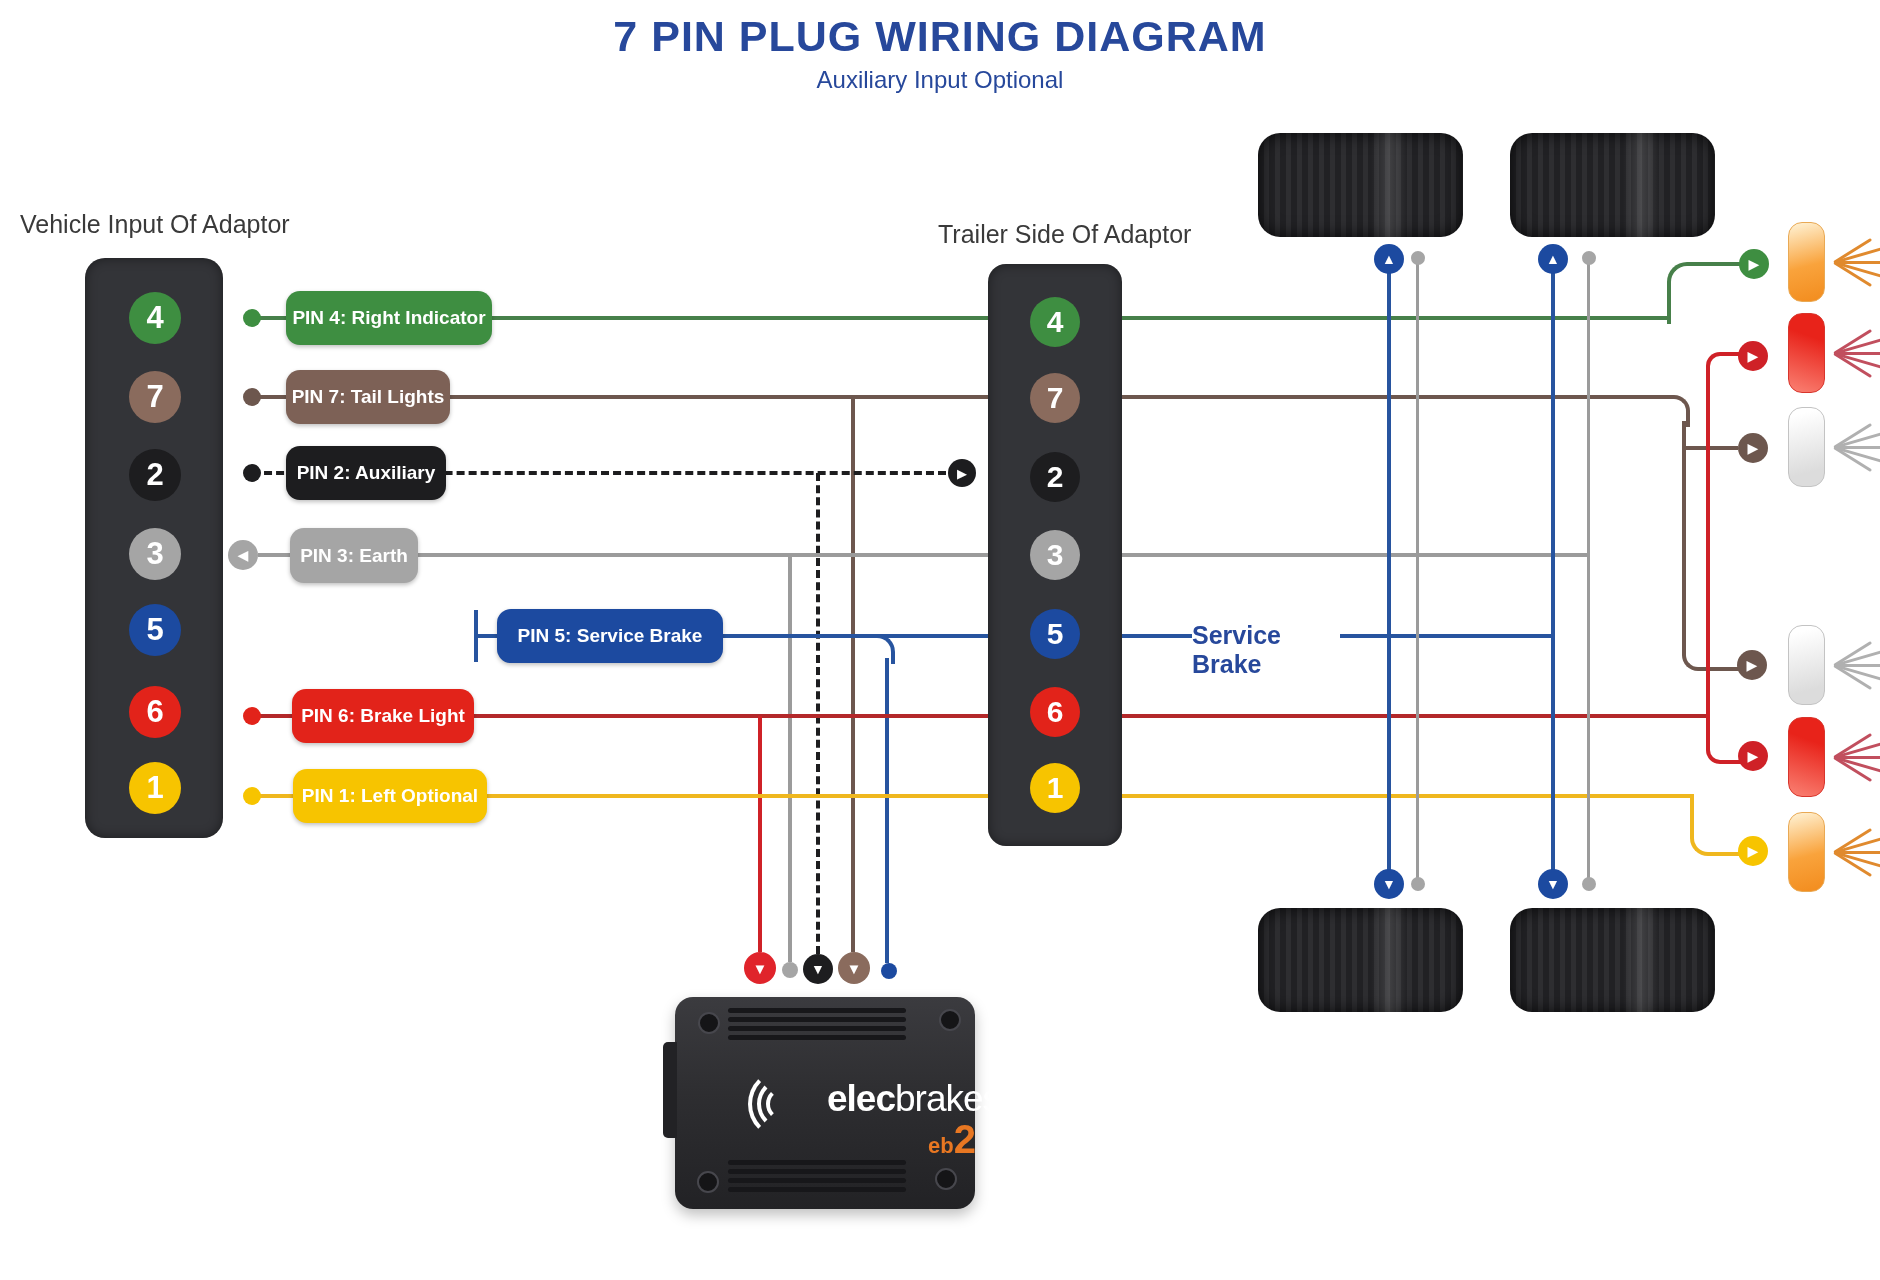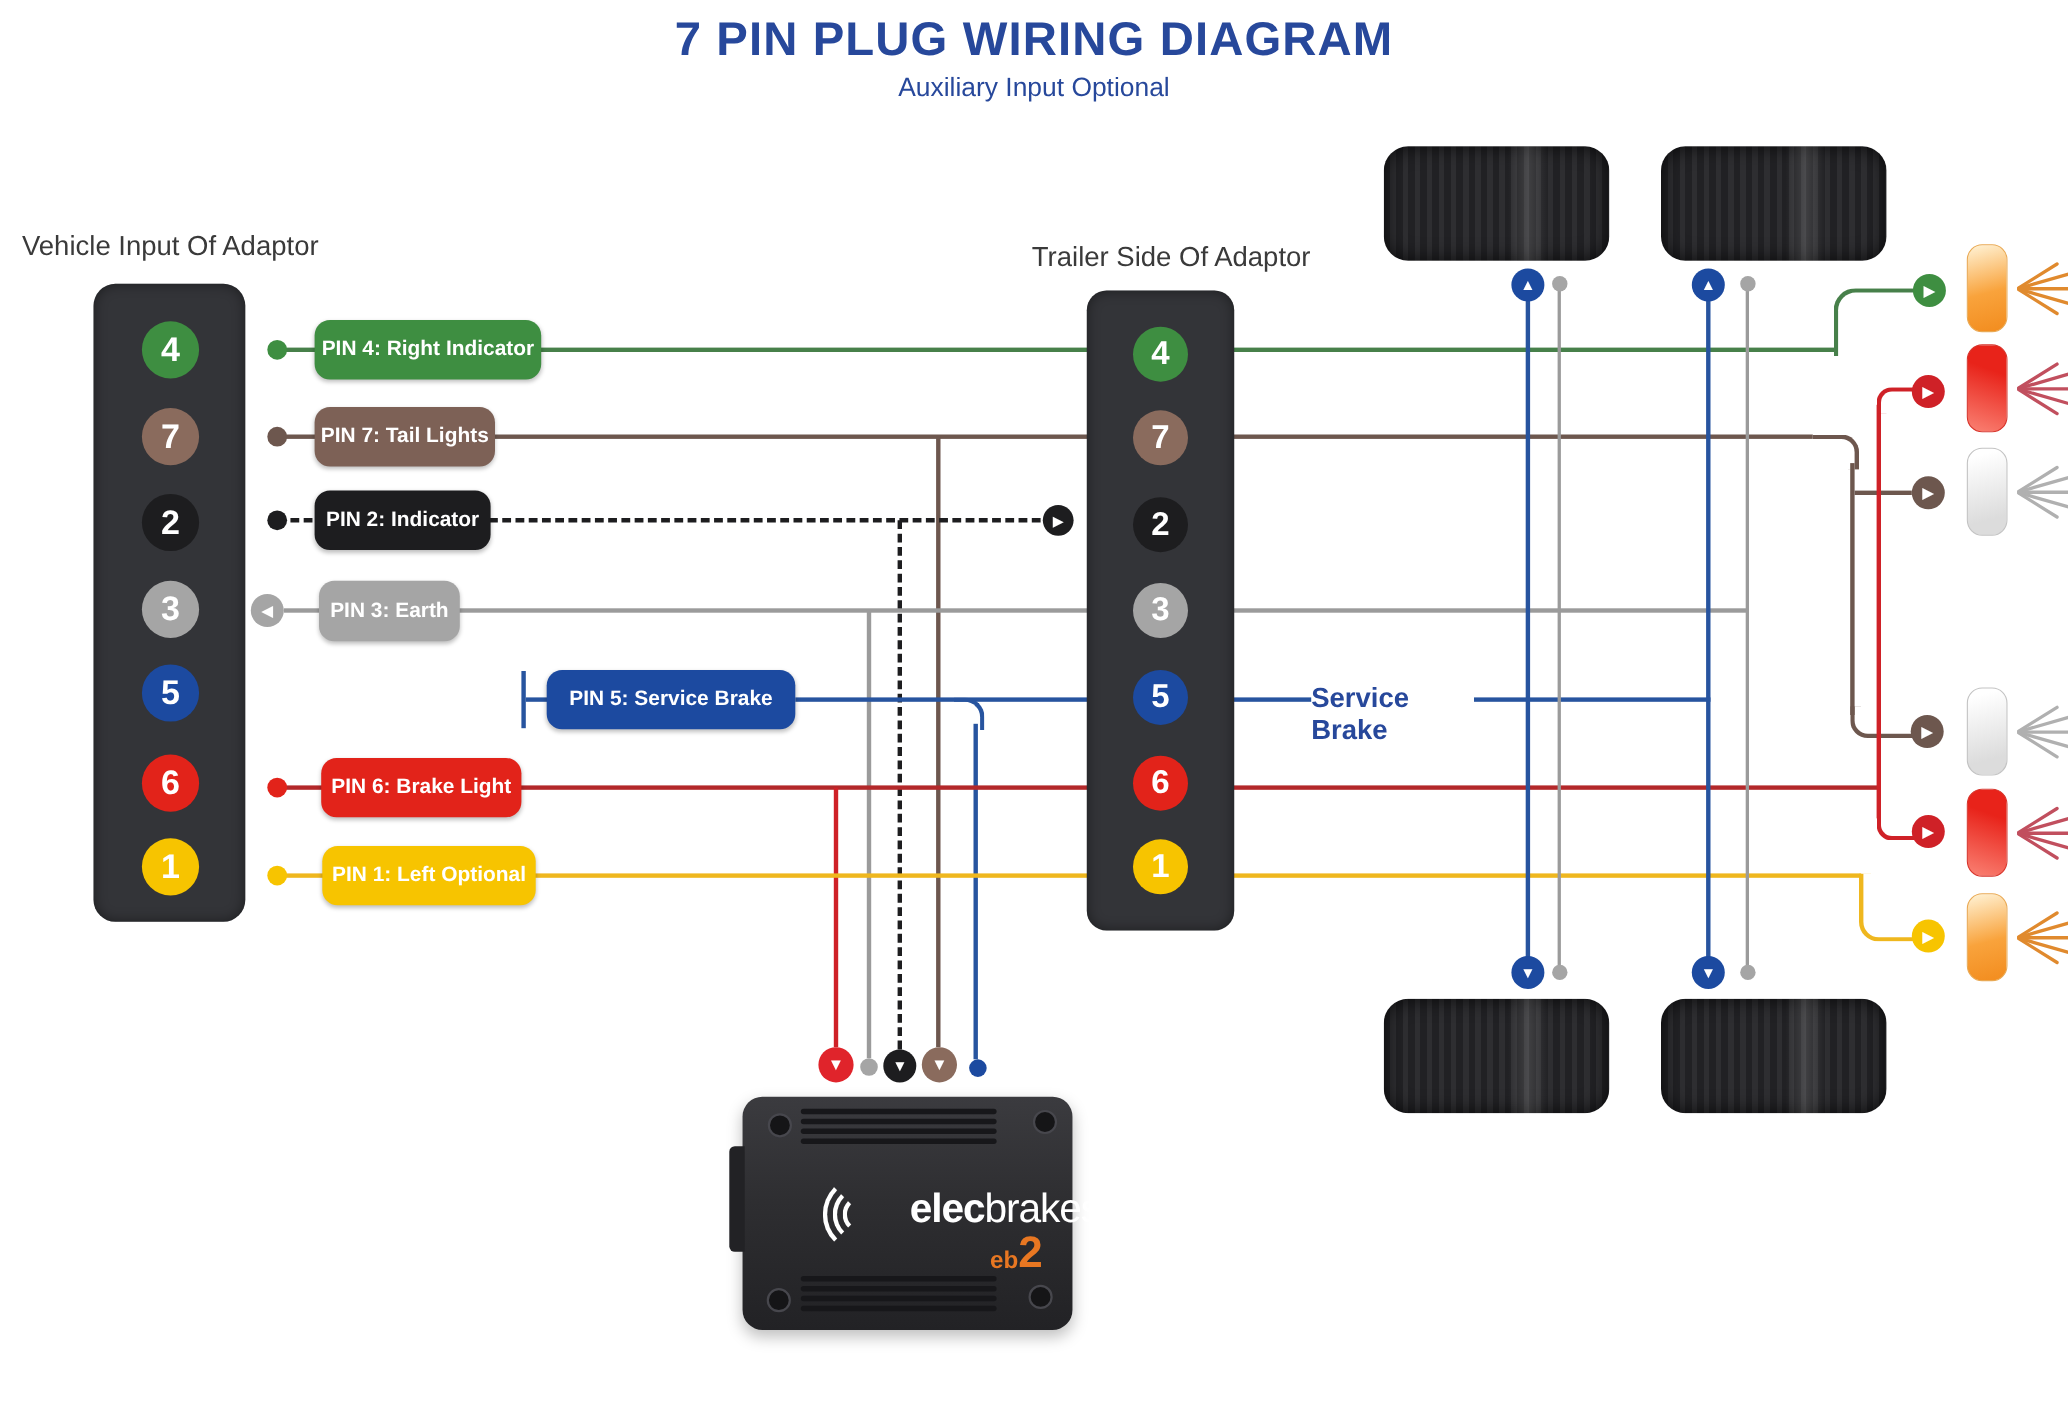--- a/index.html
+++ b/index.html
@@ -38,21 +38,21 @@
   
   .device{background:linear-gradient(180deg,#3B3B3F 0%,var(--device-body,#2E2E31) 45%,#222225 100%);border-radius:18px;z-index:3;box-shadow:0 6px 14px rgba(0,0,0,.25);}
   .vent{position:absolute;z-index:4;}
   .vent i{display:block;height:5px;background:#17171a;border-radius:3px;margin-bottom:4px;}
   .screw{position:absolute;width:18px;height:18px;border-radius:50%;background:#151517;border:2px solid #47474d;z-index:5;}
   .arc{position:absolute;border:4px solid transparent;border-left-color:#fff;border-radius:50%;z-index:5;}
   .brand{position:absolute;color:#fff;font-size:37px;letter-spacing:-1px;z-index:5;white-space:nowrap;}
   .brand b{font-weight:700;}
   .brand .tm{font-size:13px;vertical-align:super;}
   .model{position:absolute;display:inline-flex;align-items:flex-end;color:var(--device-orange,#E87722);font-weight:bold;z-index:5;line-height:.85;}
-  .model .mp{font-size:22px;}
+  .model .mp{font-size:22px;margin-left:28px;}
   .model .md{font-size:40px;}
   .sb-text{font-size:25px;font-weight:700;color:var(--title-blue,#27489B);z-index:6;}
 </style>
 </head>
 <body>
 
 <div class="canvas">
 
   <div class="abs title">7 PIN PLUG WIRING DIAGRAM</div>
   <div class="abs subtitle">Auxiliary Input Optional</div>
@@ -109,21 +109,21 @@
   <div class="dot" style="left:243px;top:388px;width:18px;height:18px;background:var(--brown-wire,#6D574E);"></div>
   <div class="dot" style="left:243px;top:464px;width:18px;height:18px;background:var(--black,#1D1D1F);"></div>
   <div class="acirc" style="left:228px;top:540px;width:30px;height:30px;background:var(--gray,#A5A5A5);font-size:14px;">
       <span>◀</span>
     </div>
   <div class="dot" style="left:243px;top:707px;width:18px;height:18px;background:var(--red,#E2231A);"></div>
   <div class="dot" style="left:243px;top:787px;width:18px;height:18px;background:var(--yellow,#F7C400);"></div>
 
   <div class="tag" style="left:286px;top:291px;width:206px;height:54px;background:var(--green,#3E8E41);">PIN 4: Right Indicator</div>
   <div class="tag" style="left:286px;top:370px;width:164px;height:54px;background:var(--brown,#7D6156);">PIN 7: Tail Lights</div>
-  <div class="tag" style="left:286px;top:446px;width:160px;height:54px;background:var(--black,#1D1D1F);">PIN 2: Indicator</div>
+  <div class="tag" style="left:286px;top:446px;width:160px;height:54px;background:var(--black,#1D1D1F);">PIN 2: Auxiliary</div>
   <div class="tag" style="left:290px;top:528px;width:128px;height:55px;background:var(--gray,#A5A5A5);">PIN 3: Earth</div>
   <div class="tag" style="left:497px;top:609px;width:226px;height:54px;background:var(--blue,#1C4AA0);">PIN 5: Service Brake</div>
   <div class="tag" style="left:292px;top:689px;width:182px;height:54px;background:var(--red,#E2231A);">PIN 6: Brake Light</div>
   <div class="tag" style="left:293px;top:769px;width:194px;height:54px;background:var(--yellow,#F7C400);">PIN 1: Left Optional</div>
 
   <div class="abs adaptor" style="left:988px;top:264px;width:134px;height:582px;border-radius:18px;"></div>
   <div class="pin pin-sm" style="left:1030px;top:297px;background:var(--green,#3E8E41);">4</div>
   <div class="pin pin-sm" style="left:1030px;top:373px;background:var(--brown-pin,#8A6B5D);">7</div>
   <div class="pin pin-sm" style="left:1030px;top:452px;background:var(--black,#1D1D1F);">2</div>
   <div class="pin pin-sm" style="left:1030px;top:530px;background:var(--gray,#A5A5A5);">3</div>

